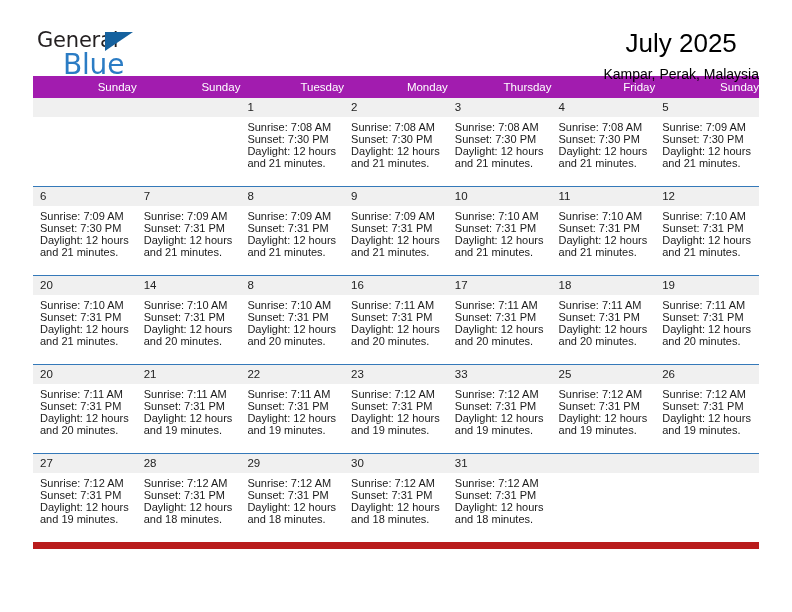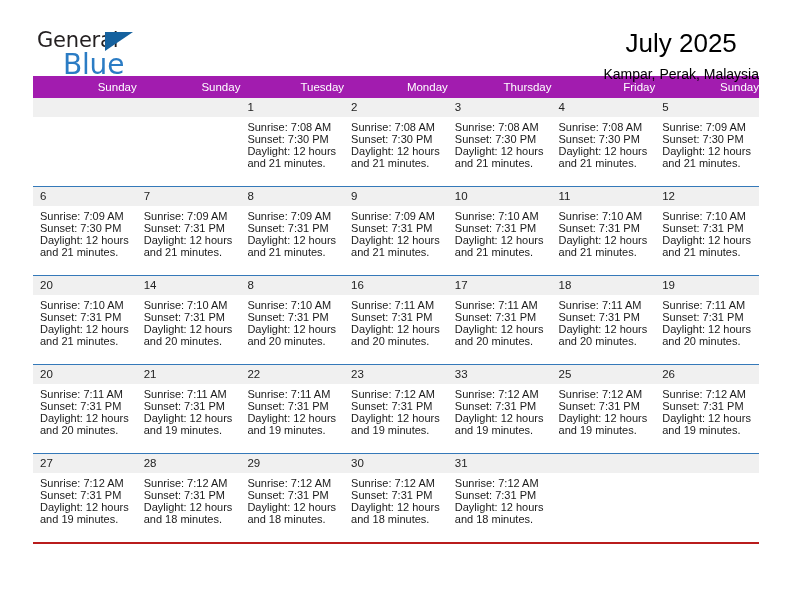--- a/index.html
+++ b/index.html
@@ -104,21 +104,21 @@
     padding: 0;
     border-top: 1px solid #3579b9;
     width: 103.7px;
     height: 88px;
     background: #ffffff;
   }
   .calendar tr.week:first-child td {
     border-top: none;
   }
   .calendar tr.week:last-child td {
-    border-bottom: 2px solid #b91c1c;
+    border-bottom: 7px solid #b91c1c;
     margin-top: 40px;
   }
   .daynum {
     background: #f0f0f0;
     font-size: 11.5px;
     color: #222222;
     padding: 3px 0 3px 7px;
     height: 13px;
     line-height: 13px;
   }

